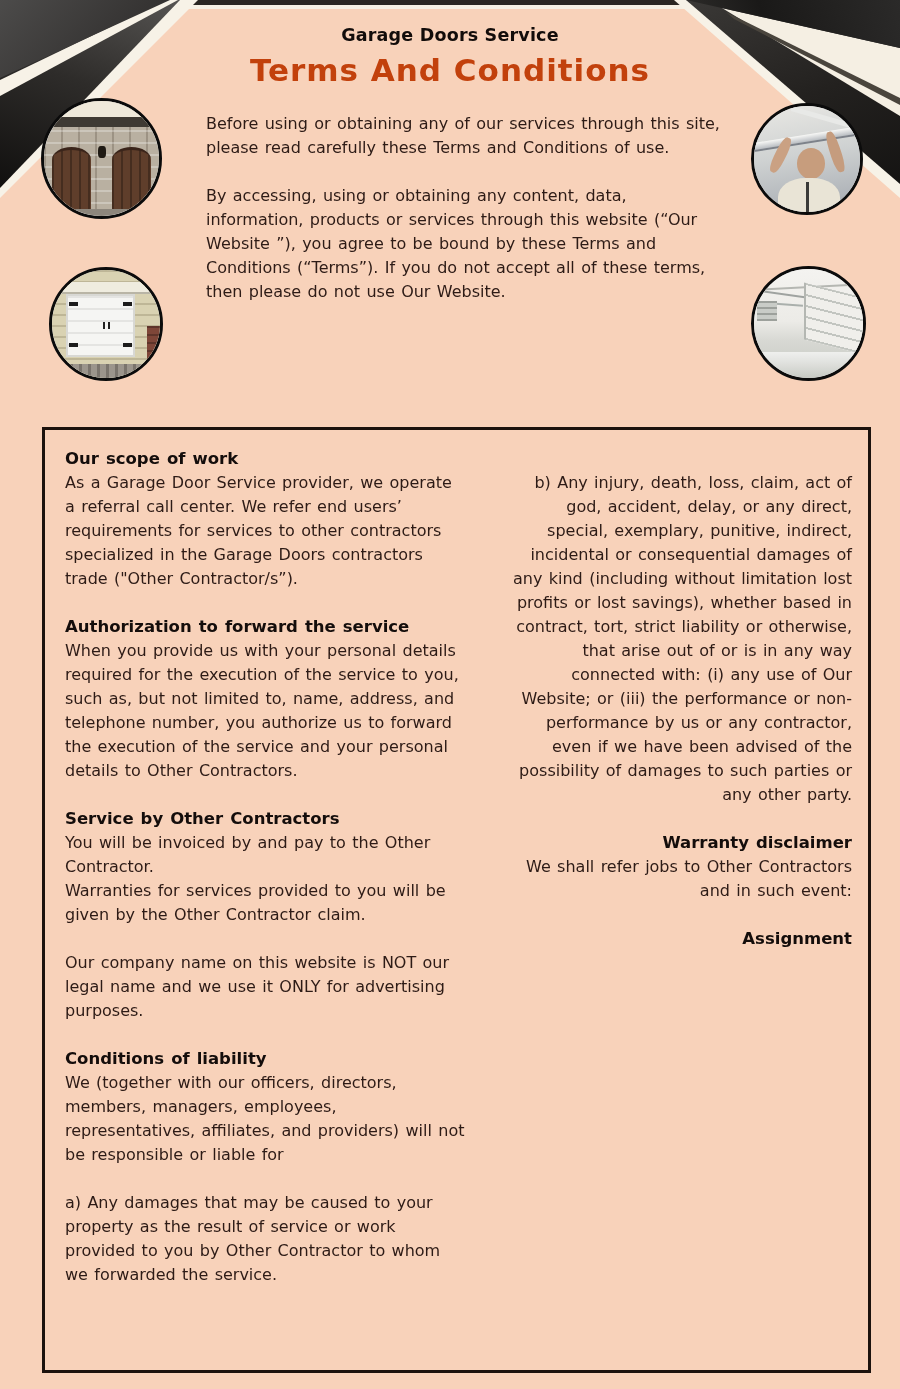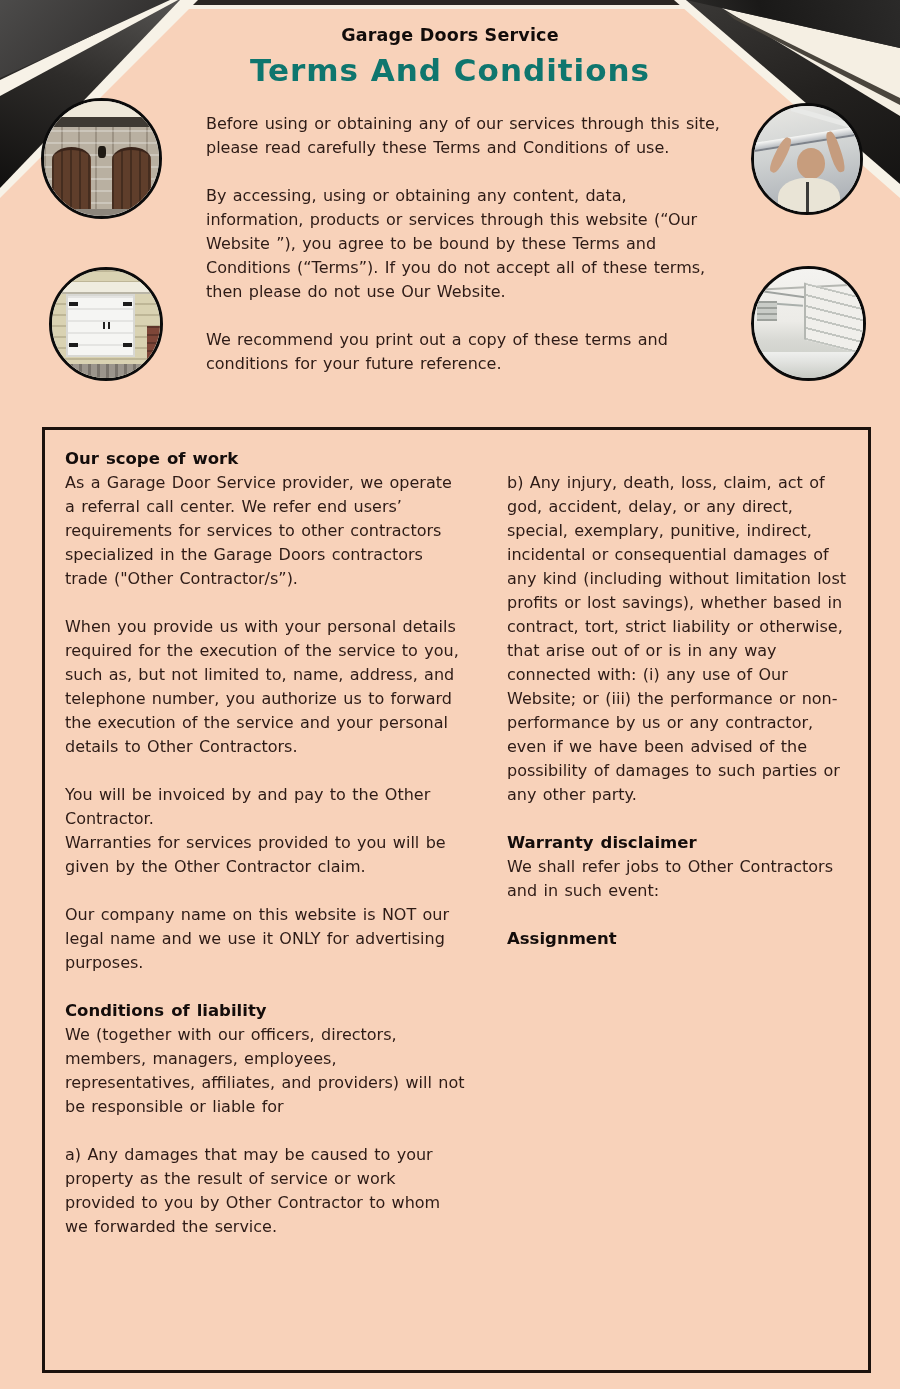--- a/index.html
+++ b/index.html
@@ -25,21 +25,21 @@
   .corner-tr{left:660px;width:240px;height:210px;}
   .tr-ivory-base{background:#f7f2e7;clip-path:polygon(14px 0,240px 0,240px 198px);}
   .tr-wedge-b{background:linear-gradient(160deg,#3c3a38 0%,#23211f 50%,#121110 100%);clip-path:polygon(26px 0,240px 0,240px 184px);}
   .tr-ivory-band{background:#f5efe3;clip-path:polygon(62px 8px,240px 48px,240px 116px);}
   .tr-dark-line{background:#4a453d;clip-path:polygon(66px 12px,240px 98px,240px 105px,74px 19px);}
   .tr-wedge-a{background:linear-gradient(250deg,#2b2a29 0%,#1a1918 45%,#44423f 100%);clip-path:polygon(26px 0,240px 0,240px 48px);}
 
   
   .header{position:absolute;top:25px;left:5px;width:890px;text-align:center;z-index:3;}
   .kicker{font-size:17.5px;font-weight:bold;color:#120c0a;letter-spacing:.2px;}
-  .title{margin:7px 0 0 0;font-size:31px;font-weight:bold;color:#0f766e;letter-spacing:1px;}
+  .title{margin:7px 0 0 0;font-size:31px;font-weight:bold;color:#c2410c;letter-spacing:1px;}
 
   
   .intro{position:absolute;left:206px;top:112px;width:516px;z-index:3;
          font-size:16px;line-height:24px;word-spacing:.08em;}
   .intro p{margin:0 0 24px 0;}
 
   
   .photo{position:absolute;border-radius:50%;border:3px solid #0b0b0b;overflow:hidden;box-sizing:border-box;z-index:3;background:#ddd;}
   .photo div{position:absolute;}
   .photo-tl{left:41px;top:98px;width:121px;height:121px;}
@@ -101,21 +101,21 @@
   .d-shine{bottom:0;left:0;right:0;height:24%;background:linear-gradient(180deg,rgba(255,255,255,.65),rgba(255,255,255,0));}
 
   
   .panel{
     position:absolute;left:42px;top:427px;width:829px;height:946px;
     border:3px solid #1c120d;box-sizing:border-box;background:#f8d2ba;z-index:3;
     padding:17px 0 0 20px;display:flex;gap:42px;
   }
   .col{font-size:16px;line-height:24px;word-spacing:.08em;}
   .col-left{width:400px;}
-  .col-right{width:345px;margin-top:24px;}
+  .col-right{width:345px;margin-top:24px;text-align:right;}
   .block{margin:0 0 24px 0;}
   .block h3{margin:0;font-size:16.5px;line-height:24px;color:#140d0b;}
   .block p{margin:0;}
 </style>
 </head>
 <body>
 
 <div class="page">
 
   <div class="strip-dark"></div>
@@ -137,21 +137,20 @@
   </div>
 
   <div class="header">
     <div class="kicker">Garage Doors Service</div>
     <h1 class="title">Terms And Conditions</h1>
   </div>
 
   <div class="intro">
     <p>Before using or obtaining any of our services through this site, please read carefully these Terms and Conditions of use.</p>
     <p>By accessing, using or obtaining any content, data, information, products or services through this website (“Our Website ”), you agree to be bound by these Terms and Conditions (“Terms”). If you do not accept all of these terms, then please do not use Our Website.</p>
-    <p>We recommend you print out a copy of these terms and conditions for your future reference.</p>
   </div>
 
   <div class="photo photo-tl" role="img" aria-label="Brown wooden carriage garage doors on a stone house">
     <div class="a-wall"></div>
     <div class="a-gable"></div>
     <div class="a-eave"></div>
     <div class="a-door a-door-l"></div>
     <div class="a-door a-door-r"></div>
     <div class="a-lantern"></div>
     <div class="a-ground"></div>
@@ -192,23 +191,25 @@
     <div class="d-shine"></div>
   </div>
 
   <div class="panel">
     <div class="col col-left">
       <section class="block">
         <h3>Our scope of work</h3>
         <p>As a Garage Door Service provider, we operate a referral call center. We refer end users’ requirements for services to other contractors specialized in the Garage Doors contractors trade ("Other Contractor/s”).</p>
       </section>
       <section class="block">
+        <h3>Authorization to forward the service</h3>
         <p>When you provide us with your personal details required for the execution of the service to you, such as, but not limited to, name, address, and telephone number, you authorize us to forward the execution of the service and your personal details to Other Contractors.</p>
       </section>
       <section class="block">
+        <h3>Service by Other Contractors</h3>
         <p>You will be invoiced by and pay to the Other Contractor.</p>
         <p>Warranties for services provided to you will be given by the Other Contractor claim.</p>
       </section>
       <section class="block">
         <p>Our company name on this website is NOT our legal name and we use it ONLY for advertising purposes.</p>
       </section>
       <section class="block">
         <h3>Conditions of liability</h3>
         <p>We (together with our officers, directors, members, managers, employees, representatives, affiliates, and providers) will not be responsible or liable for</p>
       </section>

